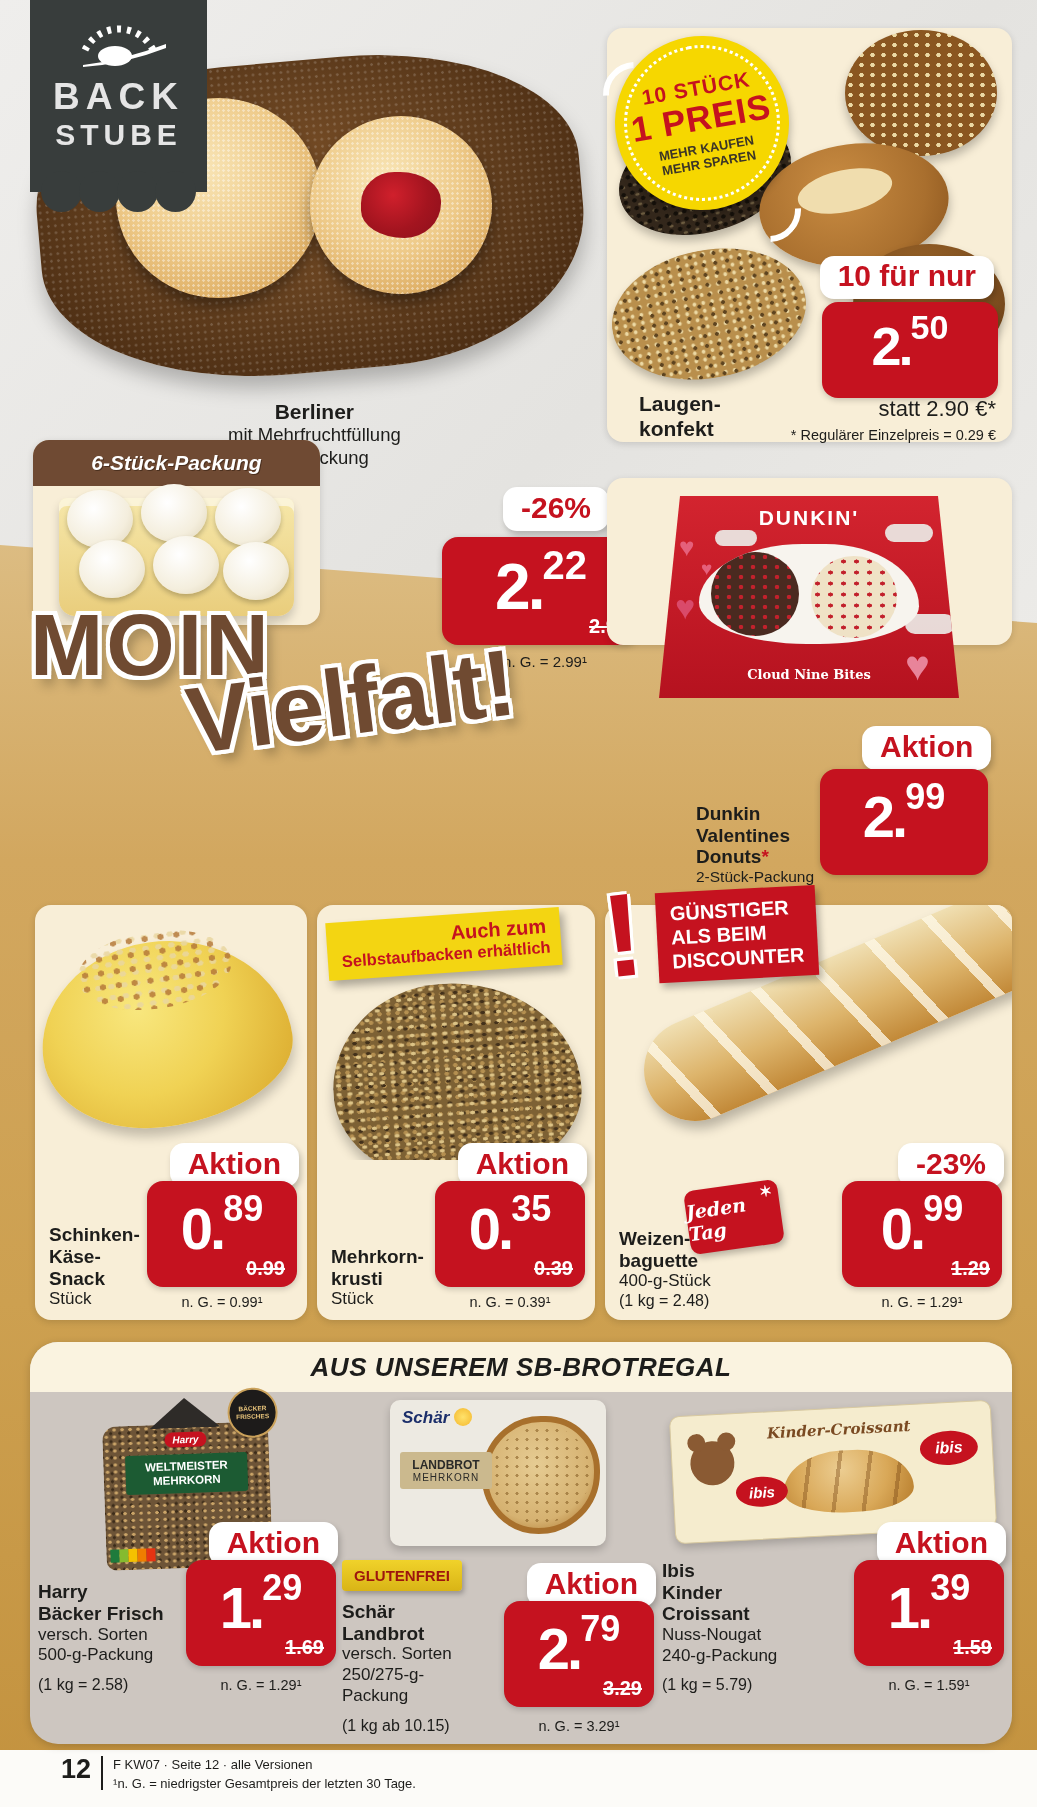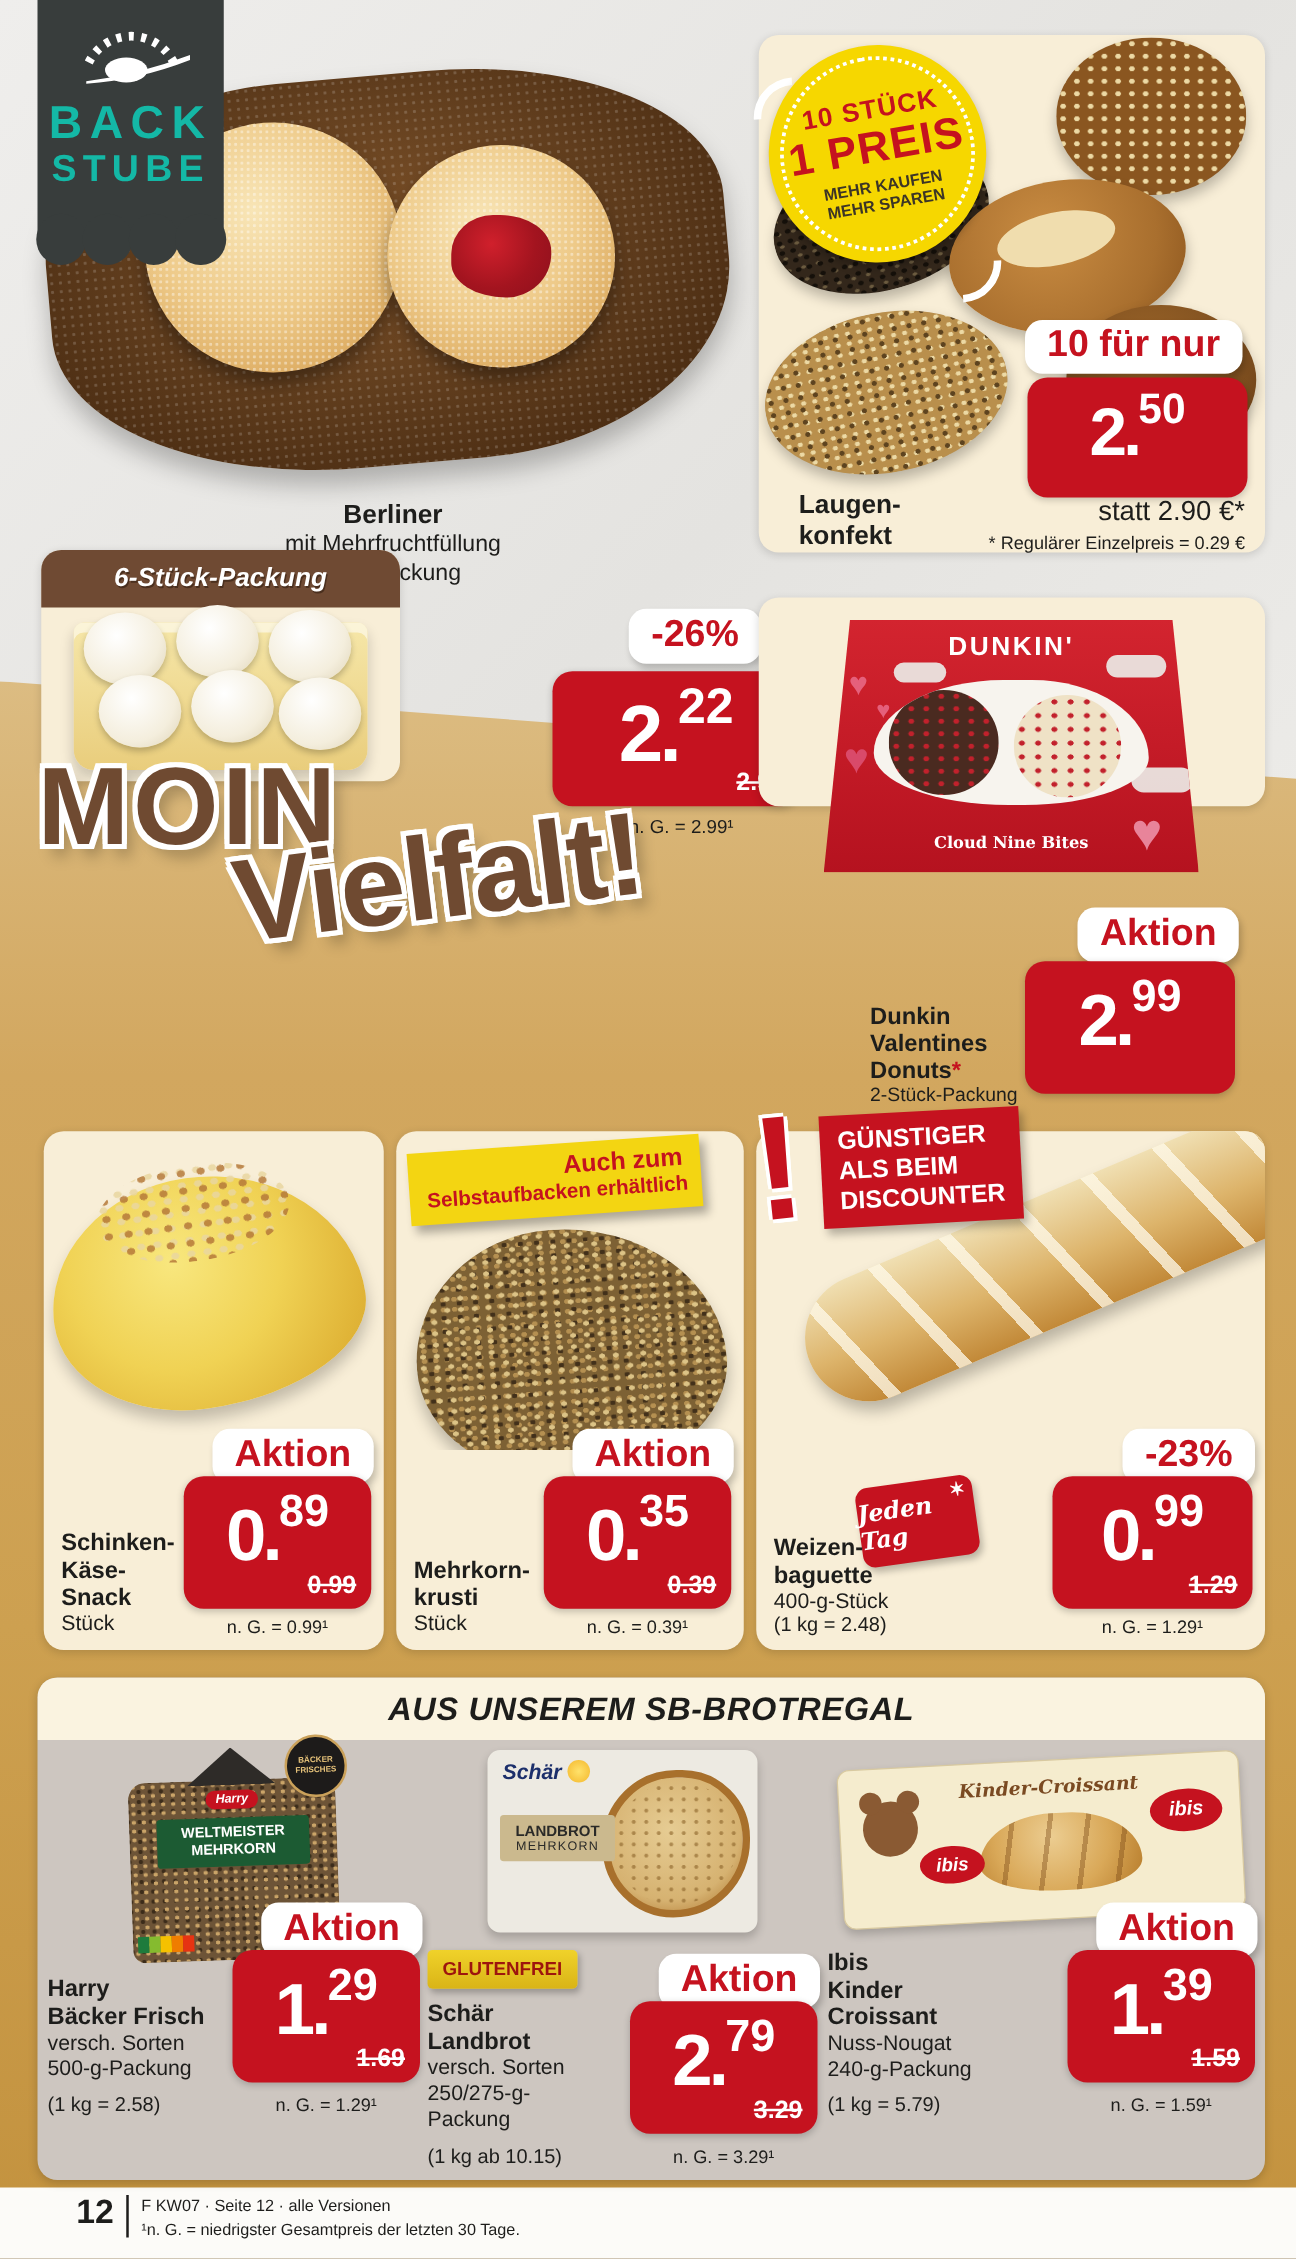--- a/index.html
+++ b/index.html
@@ -27,22 +27,22 @@
   .unit  { font-size:16px; }
   .price-stack { position:relative; width:150px; flex:none; }
   .price-stack .bubble { top:-38px; right:-2px; }
   .price-stack .tile { width:150px; height:106px; }
   .price-stack .p-int { font-size:58px; line-height:96px; }
   .price-stack .p-sup { font-size:36px; line-height:40px; margin-top:8px; }
   .outline { text-shadow:4px 0 0 #fff,-4px 0 0 #fff,0 4px 0 #fff,0 -4px 0 #fff,
              4px 4px 0 #fff,-4px -4px 0 #fff,4px -4px 0 #fff,-4px 4px 0 #fff, 7px 10px 12px rgba(0,0,0,.28); }
 
   
-  .backstube { position:absolute; left:30px; top:0; width:149px; height:192px; background:#383d3c;
-               color:#14b8a6; text-align:center; z-index:5; }
+  .backstube { position:absolute; left:30px; top:0; width:177px; height:192px; background:#383d3c;
+               color:#e5e5e5; text-align:center; z-index:5; }
   .backstube .scallops { position:absolute; left:0; bottom:-20px; width:100%; display:flex; justify-content:center; }
   .backstube .sc { width:41px; height:41px; border-radius:50%; background:#383d3c; margin:0 -1.5px; }
   .bs-line1 { font-size:37px; font-weight:800; letter-spacing:6px; margin-top:4px;}
   .bs-line2 { font-size:30px; font-weight:800; letter-spacing:5px; }
   .bread-icon { margin-top:20px; }
 
   
   .plate-wrap { position:absolute; left:38px; top:48px; width:560px; height:340px; }
   .plate { position:absolute; left:0; top:12px; width:545px; height:312px; transform:rotate(-5deg);
            background:radial-gradient(ellipse at 48% 42%, #7d5128 0%, #64401f 42%, #4e2f14 76%, #412610 100%);
@@ -164,21 +164,21 @@
                          radial-gradient(#b59051 2px, transparent 2.4px);
         background-size:11px 9px, 13px 11px, 9px 8px; background-position:0 0, 5px 4px, 2px 6px;
         box-shadow:0 8px 12px rgba(0,0,0,.25); }
   .baguette-img { position:absolute; left:26px; top:50px; width:430px; height:102px; transform:rotate(-23deg);
         border-radius:52px; background:linear-gradient(180deg,#f0dfb2 0%, #ddb46b 55%, #c28938 100%);
         box-shadow:0 8px 12px rgba(0,0,0,.25); }
   .baguette-img::after { content:""; position:absolute; inset:0; border-radius:inherit;
         background:repeating-linear-gradient(70deg, transparent 0 44px, rgba(255,250,235,.75) 44px 54px, transparent 54px 58px); }
 
   
-  .gray-card { position:absolute; left:30px; top:1342px; width:982px; height:402px; border-radius:16px;
+  .gray-card { position:absolute; left:30px; top:1342px; width:982px; height:402px; border-radius:28px;
                overflow:hidden; background:#cdc6c0; box-shadow:0 2px 8px rgba(0,0,0,.18); }
   .gray-head { height:50px; background:#faf3e0; display:flex; align-items:center; justify-content:center;
                font-style:italic; font-weight:800; font-size:26px; letter-spacing:.5px; }
   .sb-col { position:absolute; top:54px; display:flex; flex-direction:column; }
   .sb-img { position:relative; height:158px; }
   .info-row { display:flex; align-items:flex-end; gap:4px; margin-top:6px; }
   .bottom-row { display:flex; justify-content:space-between; align-items:baseline; margin-top:10px; }
   .bottom-row .ng2 { width:150px; text-align:center; font-size:14.5px; }
   .gf { display:inline-block; background:linear-gradient(180deg,#f0d22a,#d9b416); color:#9d150e;
         font-weight:800; font-size:15px; padding:7px 12px; border-radius:4px;

